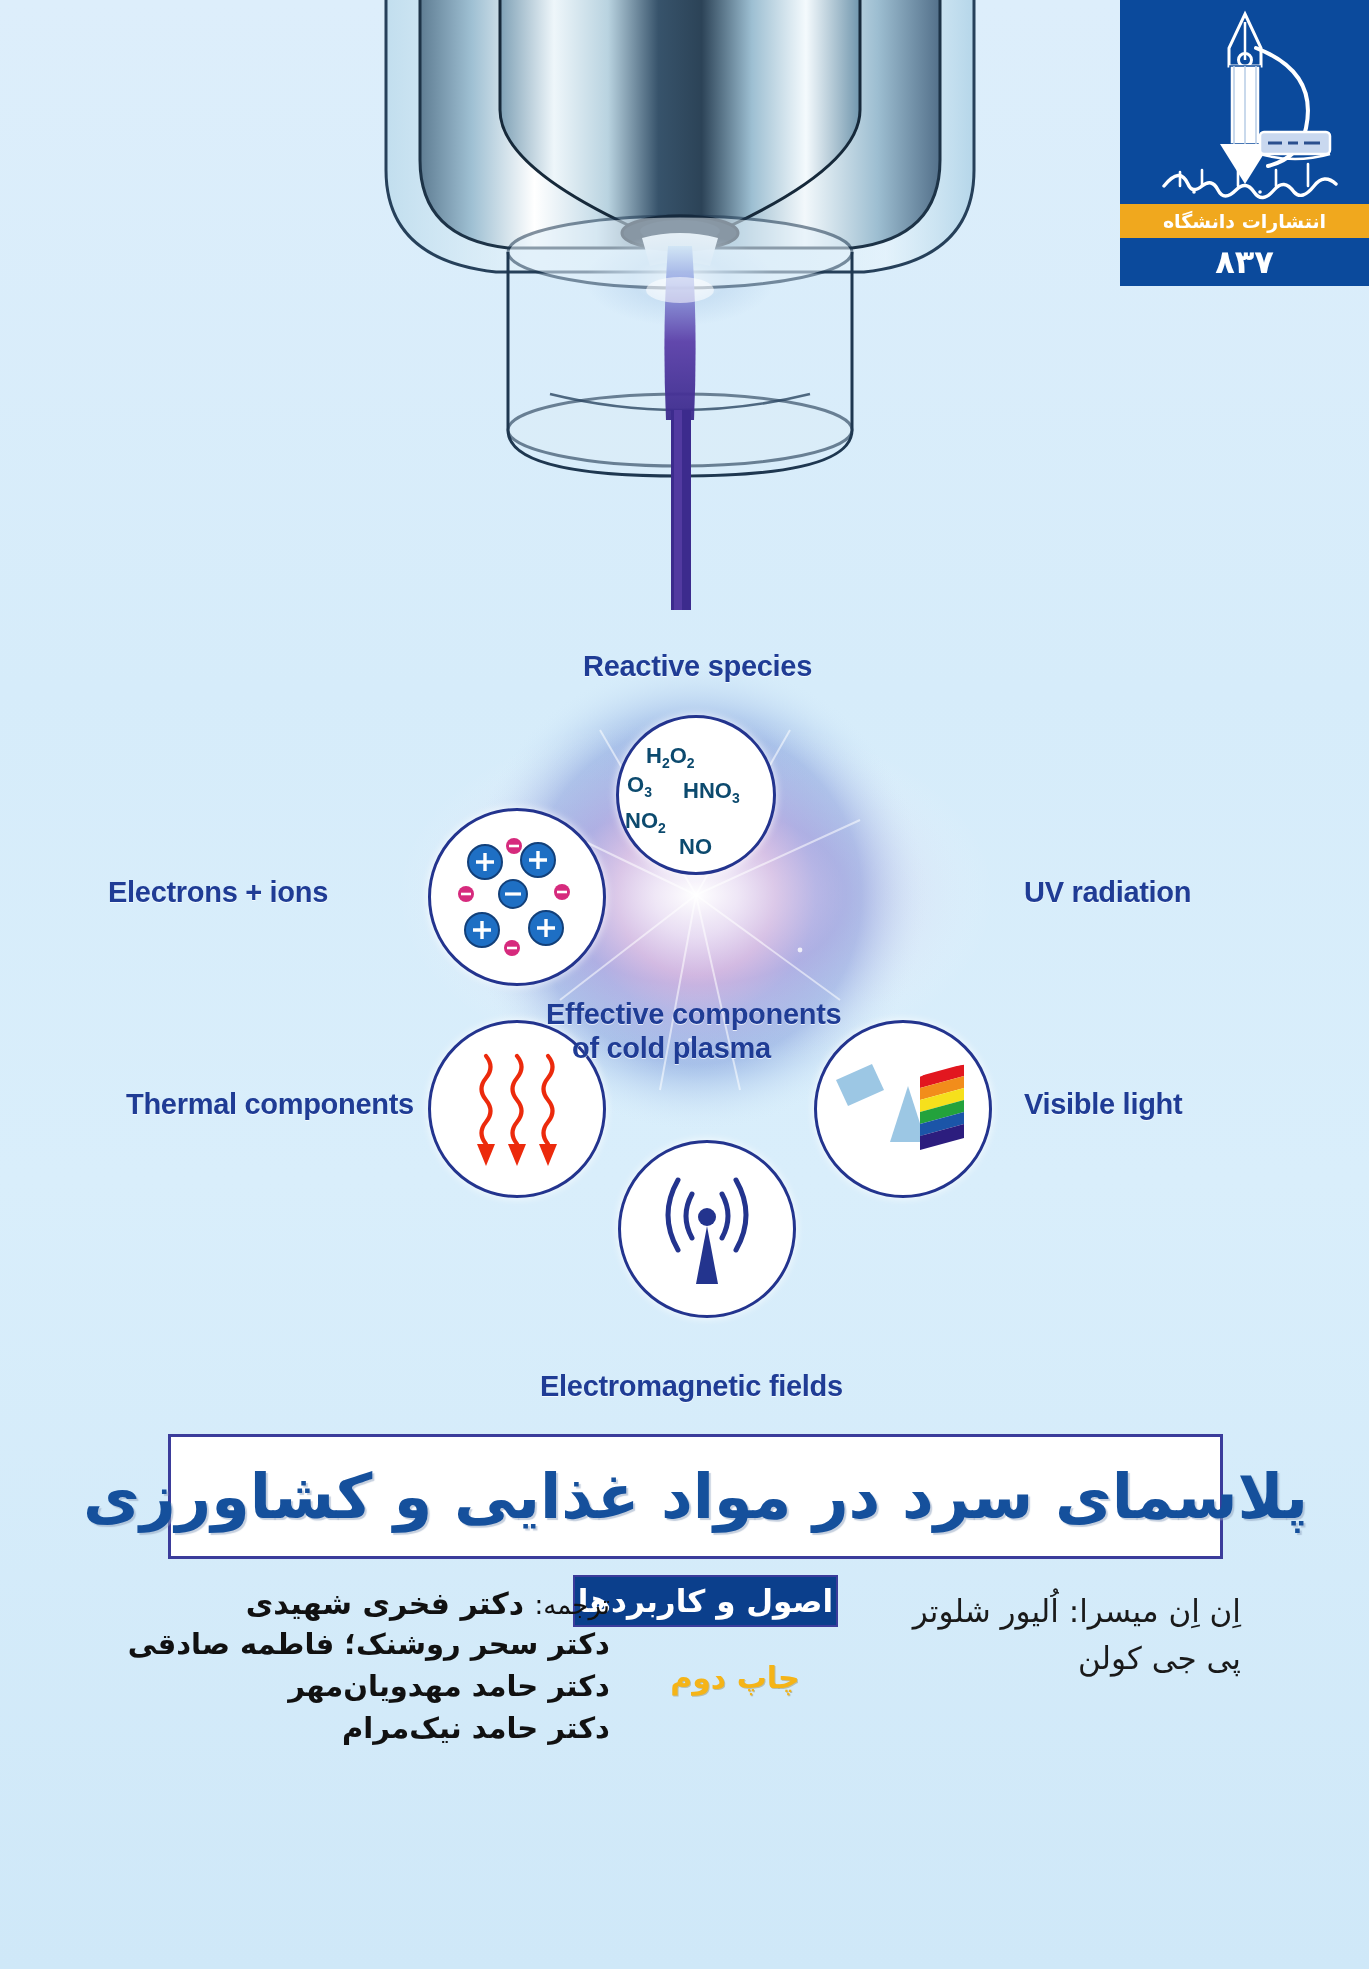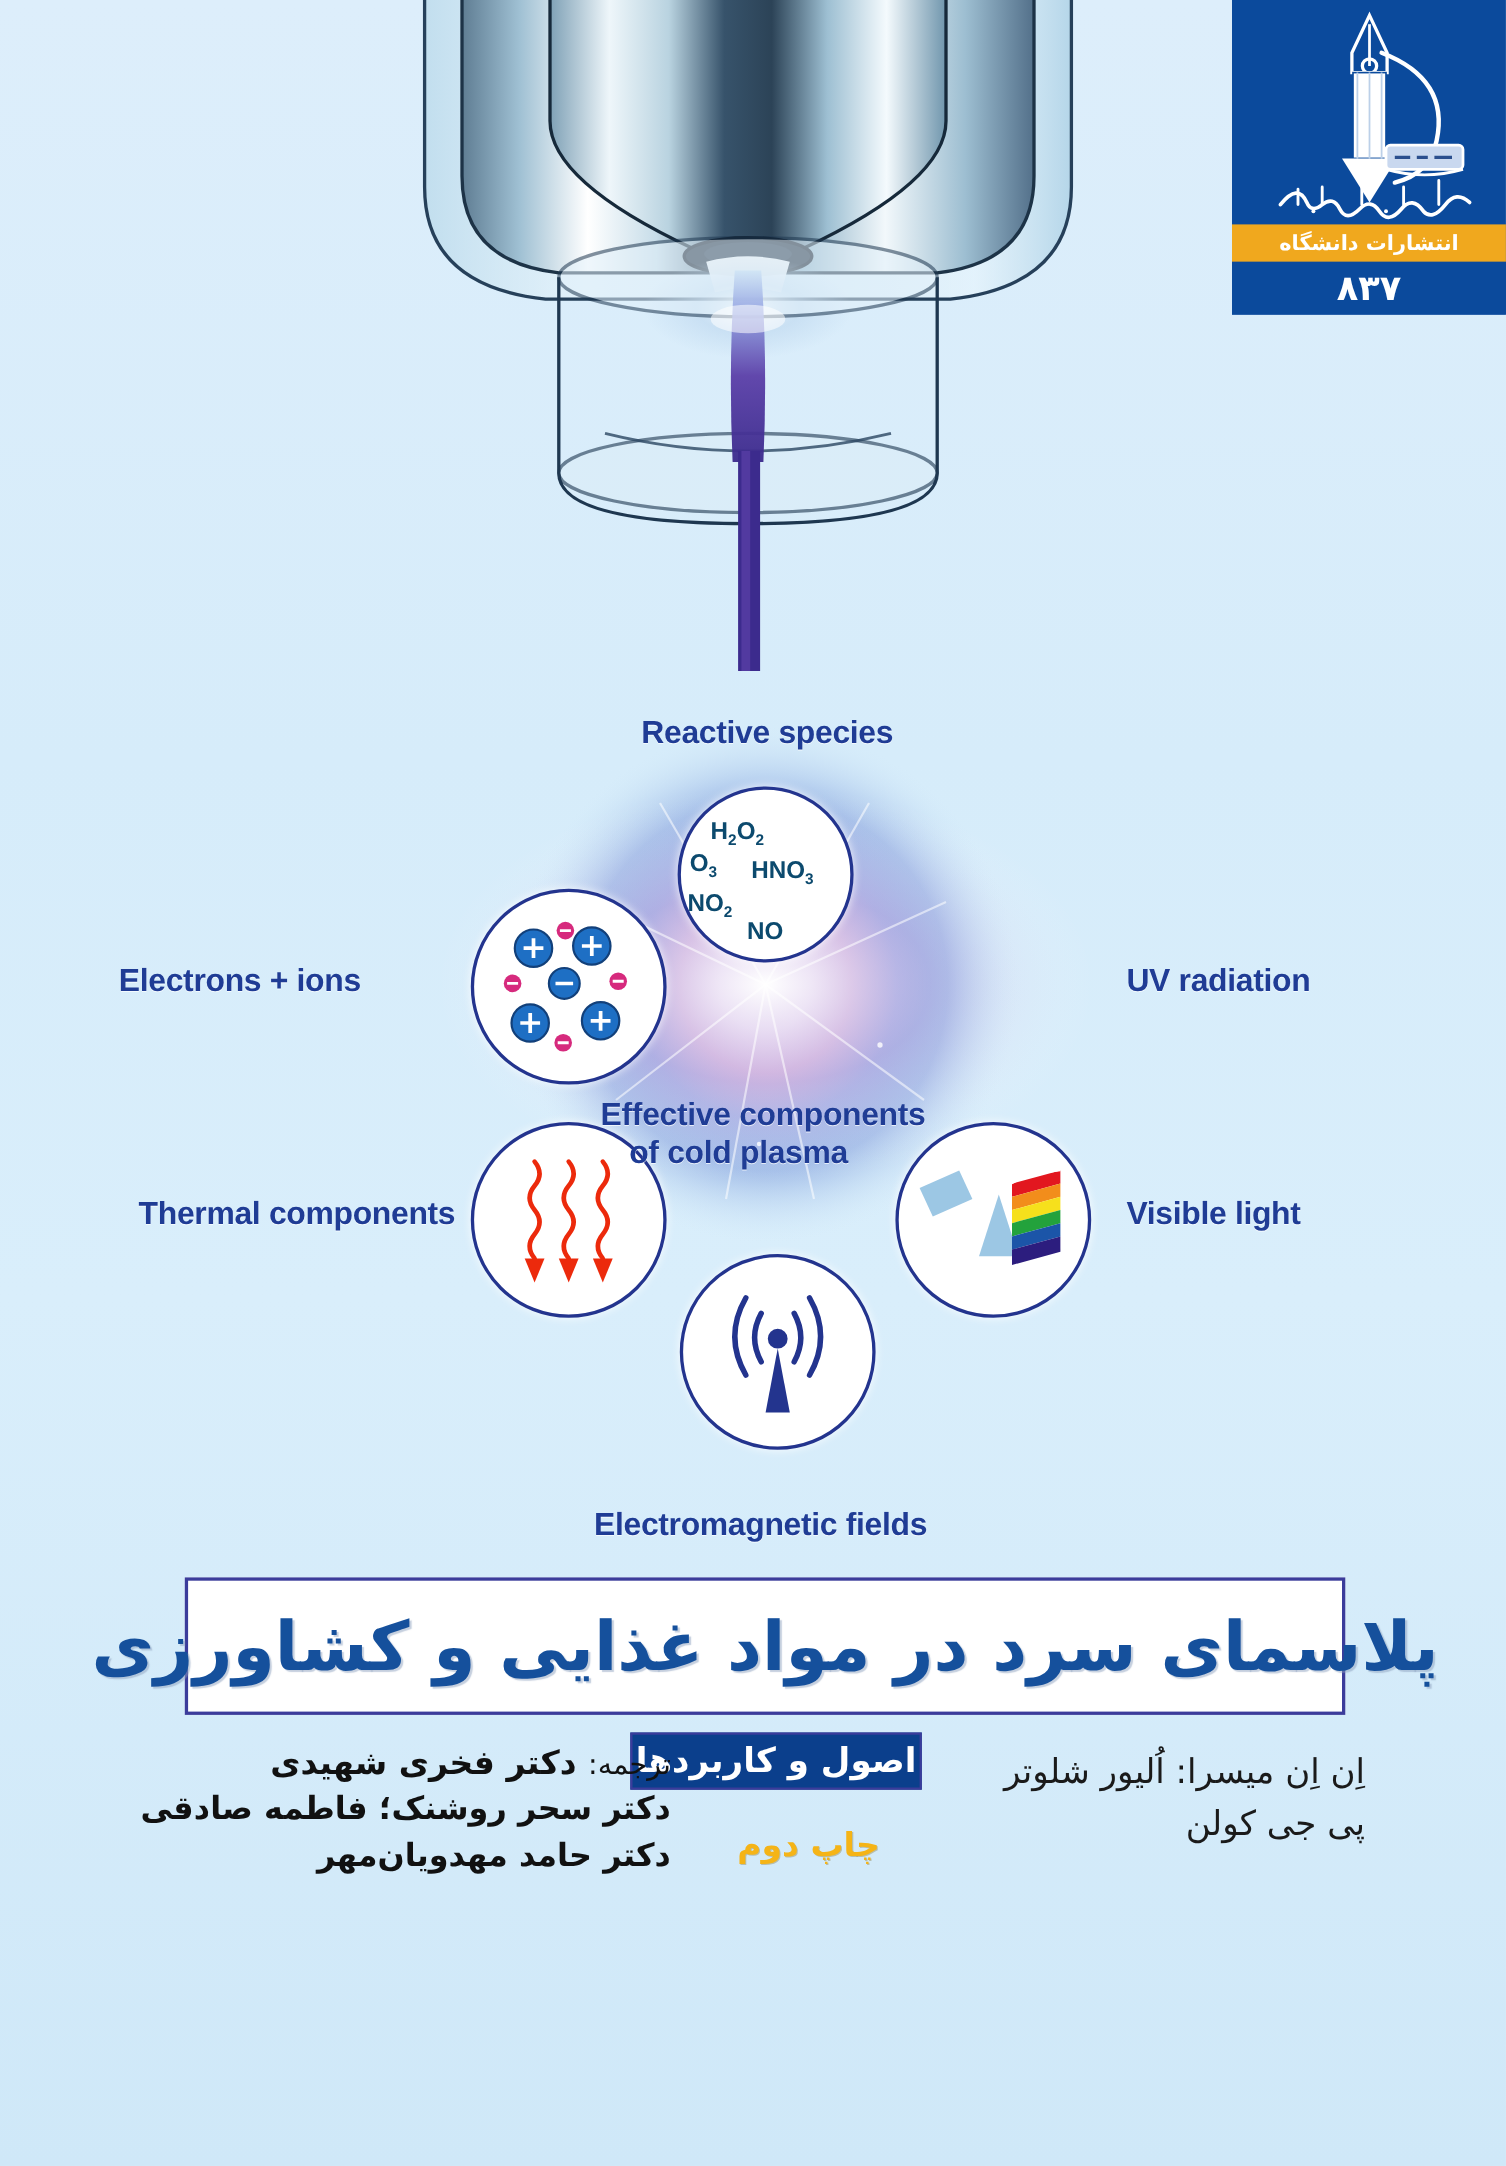--- a/index.html
+++ b/index.html
@@ -379,15 +379,16 @@
     <div>پی جی کولن</div>
   </div>
 
   <div id="translators">
     <div class="tr-main">
       <span class="pfx">ترجمه:</span>
       <span>دکتر فخری شهیدی</span>
     </div>
     <div class="tr-name">دکتر سحر روشنک؛ فاطمه صادقی</div>
     <div class="tr-name">دکتر حامد مهدویان‌مهر</div>
+    <div class="tr-name">دکتر حامد نیک‌مرام</div>
   </div>
 
 </div>
 
 </body></html>

